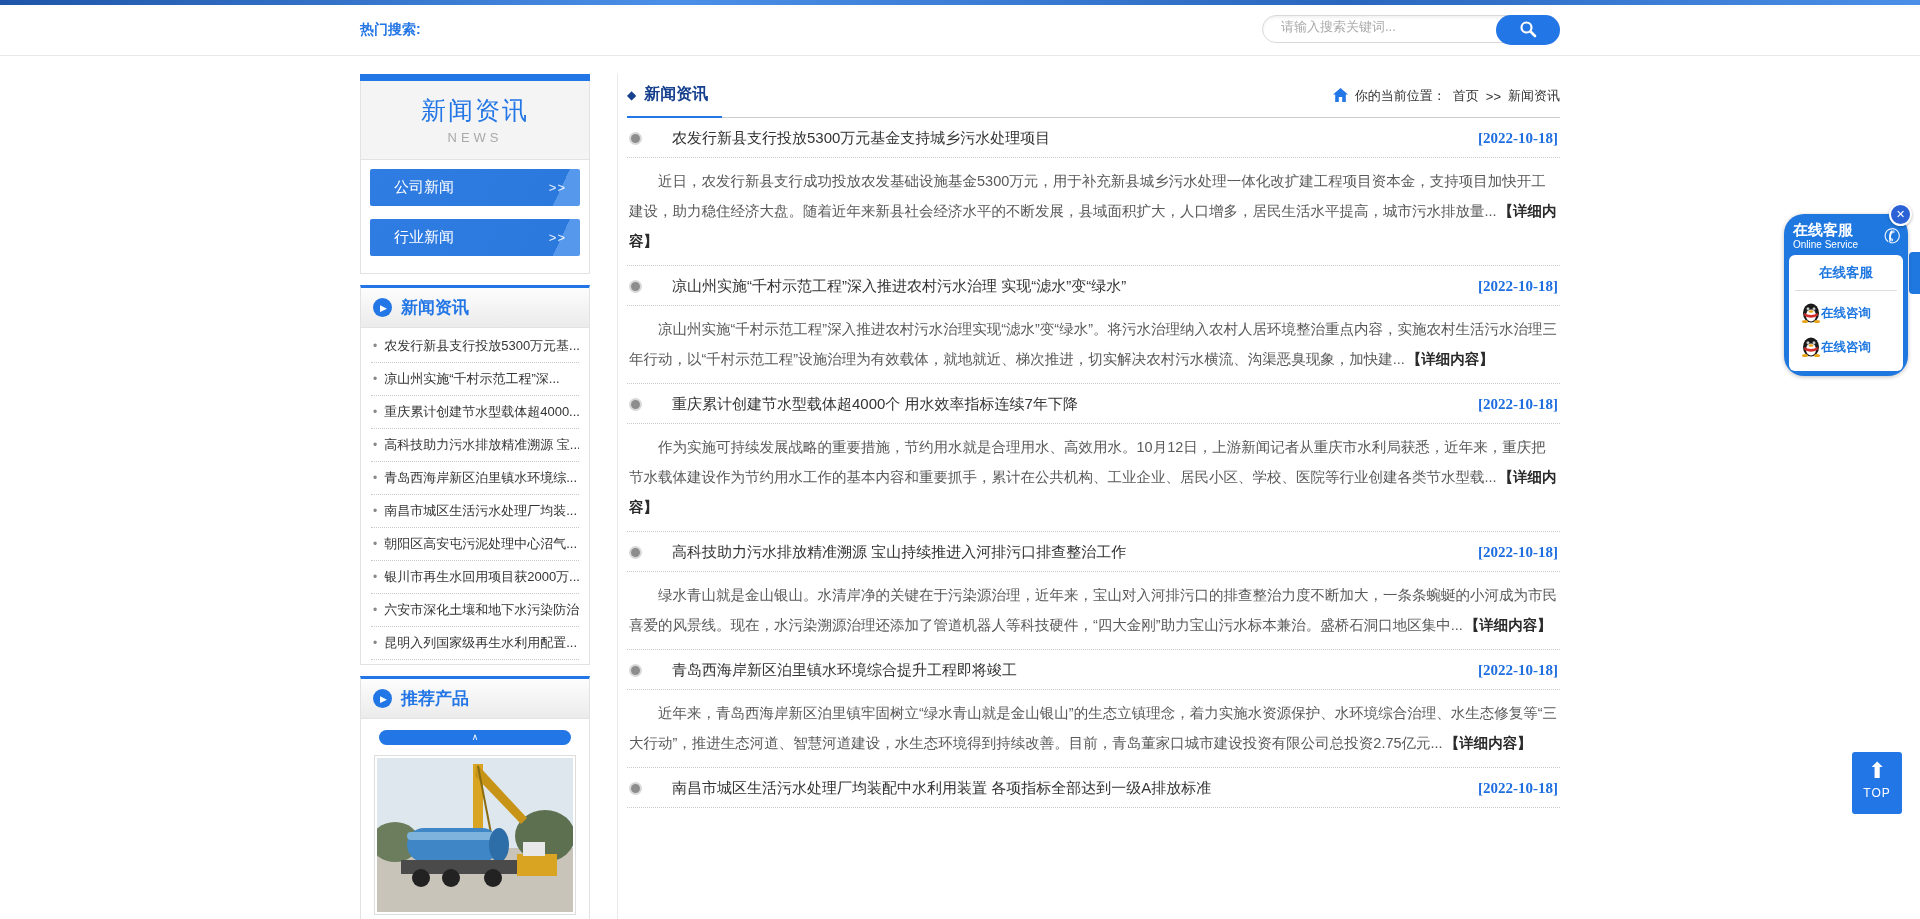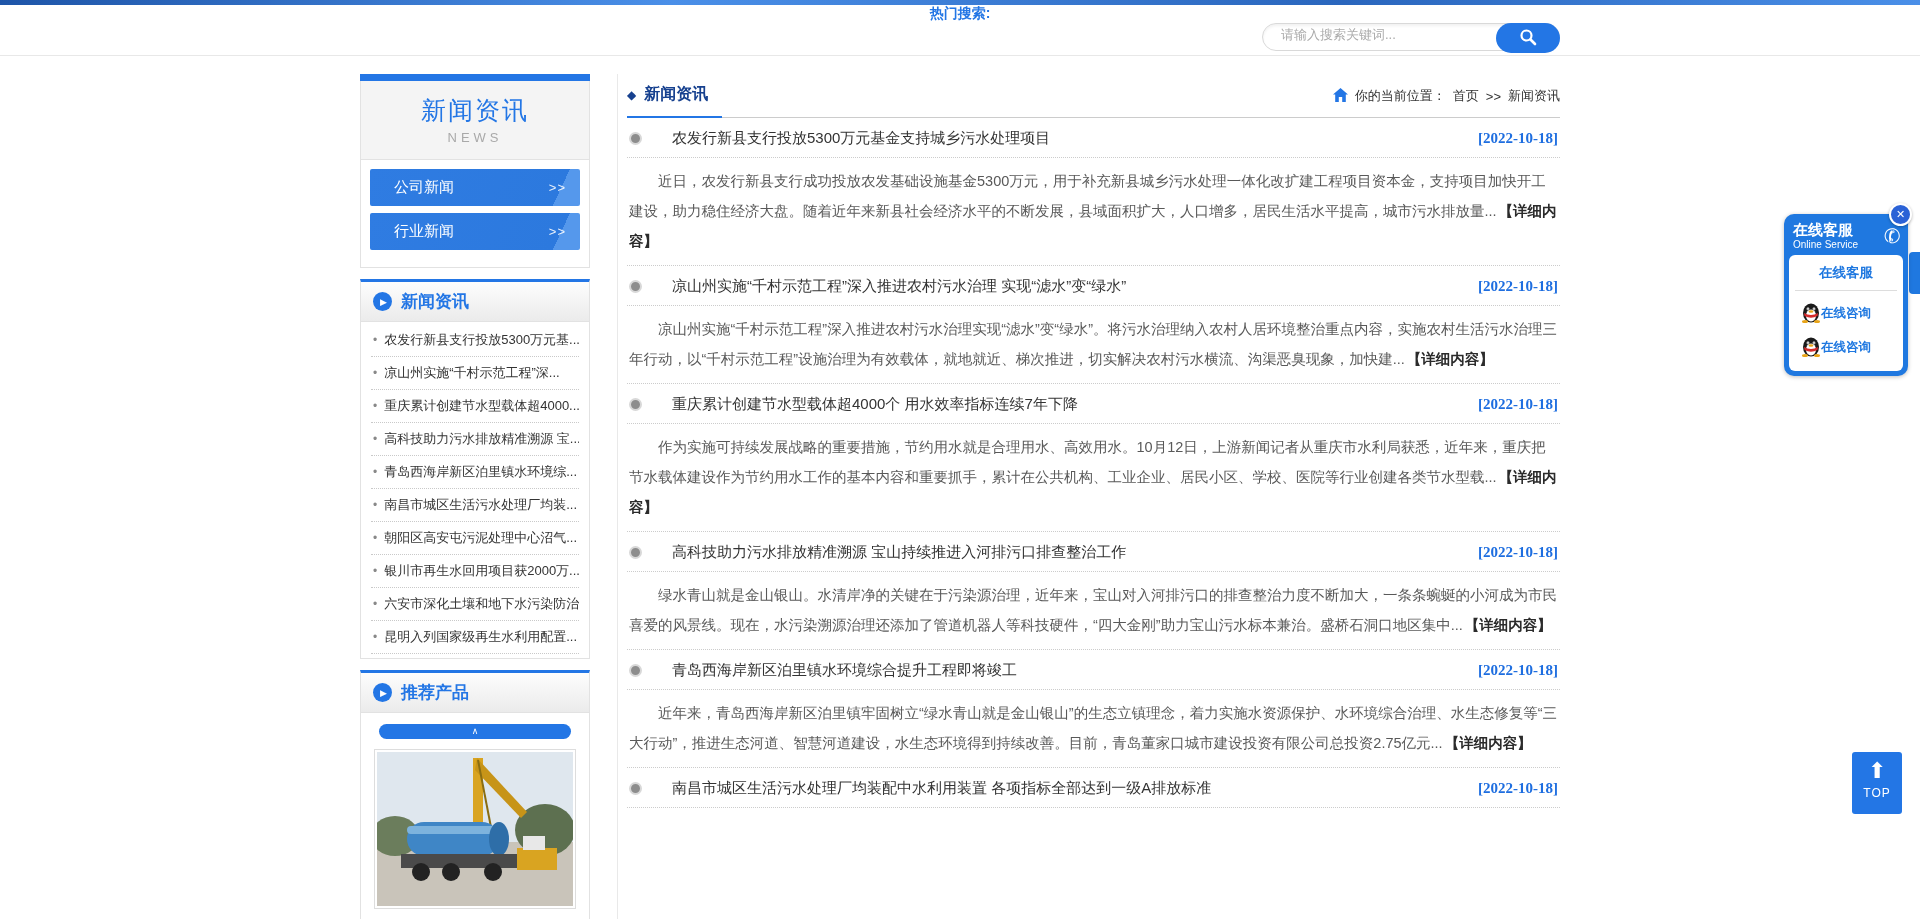--- a/index.html
+++ b/index.html
@@ -1,38 +1,38 @@
 <!DOCTYPE html>
 <html><head>
 <meta charset="utf-8">
 <style>
   * { margin:0; padding:0; box-sizing:border-box; }
   html,body { width:1920px; height:919px; overflow:hidden; background:#fff;
     font-family:"Liberation Sans","DejaVu Sans",sans-serif; }
   .topline { height:5px; background:linear-gradient(90deg,#1e55a8,#4a8fe8 35%,#2a66bd 70%,#4a8fe8); }
   .header { height:51px; border-bottom:1px solid #e8e8e8; background:#fff; }
   .container { width:1200px; margin:0 auto; }
-  .header-inner { display:flex; align-items:center; height:100%;flex-direction:column; }
+  .header-inner { display:flex; align-items:center; height:100%; }
   .hot-search { color:#2376e5; font-weight:bold; font-size:14px; }
   .search-wrap { margin-left:auto; position:relative; width:298px; height:30px; }
   .search-input { width:100%; height:28px; border:1px solid #d9d9d9; border-radius:15px;
     padding:0 70px 5px 18px; font-size:13px; color:#555; outline:none;
     box-shadow:inset 0 2px 3px rgba(0,0,0,.06); }
   .search-input::placeholder { color:#aaa; }
   .search-btn { position:absolute; right:0; top:0; width:64px; height:30px; border:none;
     border-radius:15px; background:#2376e5; cursor:pointer; display:flex; align-items:center; justify-content:center; }
   .content { display:flex; margin-top:18px; align-items:flex-start; }
   
   .sidebar { width:230px; flex-shrink:0; }
   .side-bar-top { height:7px; background:#2376e5; }
   .side-head { background:#f4f4f4; border:1px solid #e2e2e2; border-top:none; text-align:center; padding:13px 0 14px; }
   .side-title { color:#2376e5; font-size:25px; letter-spacing:2px; }
   .side-sub { color:#a9a9a9; font-size:13px; letter-spacing:4px; margin-top:3px; }
   .cat-box { border:1px solid #e2e2e2; border-top:none; background:#fff; padding:9px; }
-  .cat-btn { height:37px; margin-bottom:7px; color:#fff; font-size:15px; cursor:pointer;
+  .cat-btn { height:37px; margin-bottom:13px; color:#fff; font-size:15px; cursor:pointer;
     display:flex; align-items:center; justify-content:space-between; padding:0 14px 0 24px;
     background:linear-gradient(295deg,#5598ec 12%,#2c79de 12%,#2f7ce2 100%); border-radius:2px; }
   .cat-btn:last-child { margin-bottom:8px; }
   .cat-arrow { font-size:13px; letter-spacing:1px; opacity:.9; }
   .section { margin-top:11px; border:1px solid #e2e2e2; border-top:3px solid #2376e5; background:#fff; }
   .section-header { background:linear-gradient(#fdfdfd,#ebebeb); border-bottom:1px solid #e2e2e2;
     padding:8px 12px; display:flex; align-items:center; gap:9px; }
   .play-icon { width:19px; height:19px; border-radius:50%; background:#2376e5; color:#fff;
     font-size:9px; display:flex; align-items:center; justify-content:center; padding-left:2px; }
   .section-title { color:#2376e5; font-size:17px; font-weight:bold; }
@@ -61,21 +61,21 @@
   .bullet-icon { width:13px; height:13px; border-radius:50%; background:#8d8d8d;
     border:2px solid #d8d8d8; flex-shrink:0; }
   .news-title { font-size:15px; color:#333; margin-left:10px; text-decoration:none; cursor:pointer; }
   .news-date { margin-left:auto; color:#1e6ee0; font-size:15px; font-weight:bold;
     font-family:"Liberation Serif","DejaVu Serif",serif;text-align:center; }
   .news-summary { font-size:14.5px; color:#595959; line-height:30px; padding:8px 2px 9px;
     border-bottom:1px dotted #ccc; text-indent:2em; }
   .more-label { color:#2b2b2b; font-weight:bold; cursor:pointer; margin-left:2px; }
   
   .service { position:absolute; left:1784px; top:214px; width:124px; background:#1f78e0;
-    border-radius:10px; padding:5px; box-shadow:0 1px 4px rgba(0,0,0,.25); }
+    border-radius:20px; padding:5px; box-shadow:0 1px 4px rgba(0,0,0,.25); }
   .service-head { display:flex; align-items:center; color:#fff; padding:3px 2px 5px 4px; }
   .service-head-titles { line-height:1.1; }
   .service-title { font-size:15px; font-weight:bold; }
   .service-sub { font-size:10px; }
   .phone-icon { margin-left:auto; font-size:20px; transform:rotate(-15deg); }
   .service-body { background:#fff; border-radius:6px; padding:9px 6px 10px; }
   .service-body-title { color:#1f78e0; font-size:13.5px; font-weight:bold; text-align:center;
     padding-bottom:8px; border-bottom:1px solid #ddd; margin-bottom:2px; }
   .qq-row { display:flex; align-items:center; gap:0; padding:8px 2px 0 6px; cursor:pointer; }
   .qq-link { color:#1f78e0; font-size:12.5px; font-weight:bold; text-decoration:none; }

